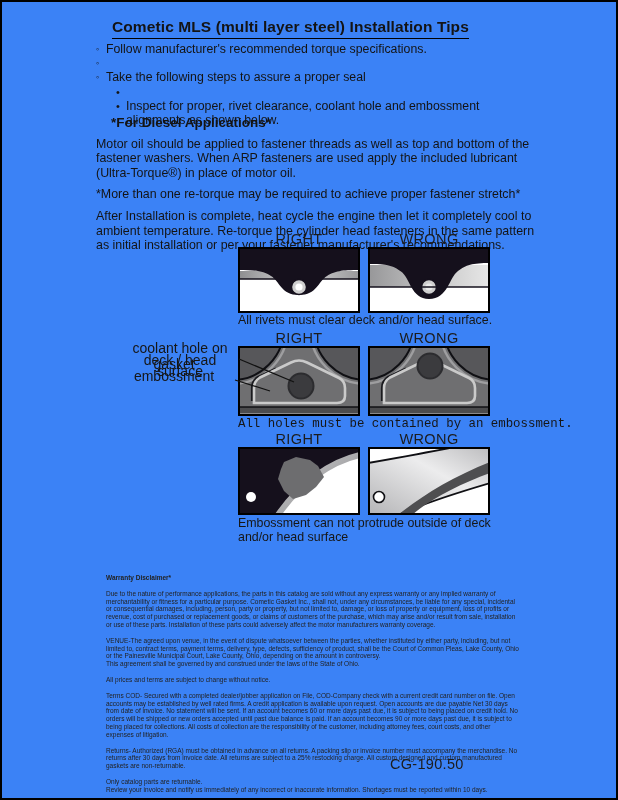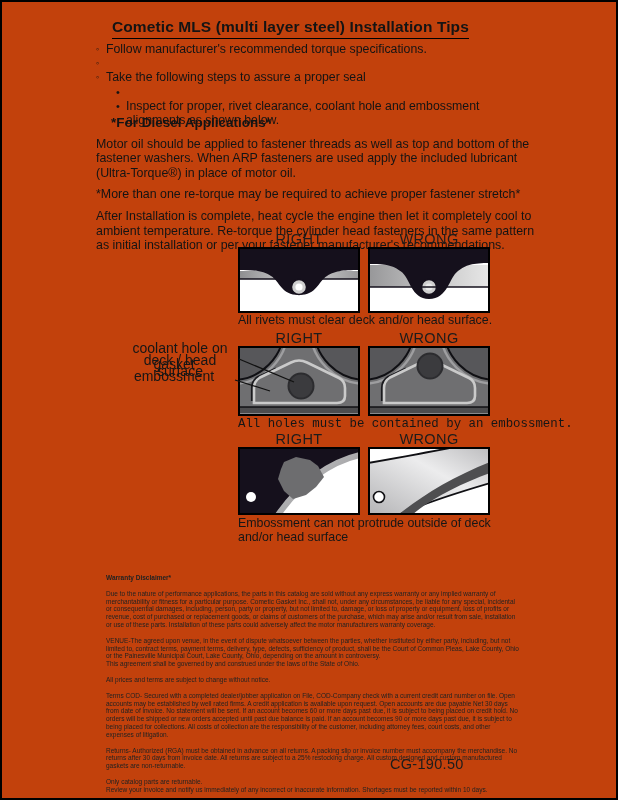--- a/index.html
+++ b/index.html
@@ -1,17 +1,17 @@
 <!DOCTYPE html>
 <html><head>
 <meta charset="utf-8">
 <style>
   html,body{margin:0;padding:0;background:#e8e8e8;}
   .sheet{
-    position:relative;width:618px;height:800px;background:#c2410c;
+    position:relative;width:618px;height:800px;background:#3b82f6;
     border:2px solid #000;box-sizing:border-box;overflow:hidden;
     font-family:"Liberation Sans", sans-serif;color:#141414;
   }
   
   .title{position:absolute;left:110px;top:16px;font-size:15.5px;font-weight:bold;
          border-bottom:1.6px solid #000;padding-bottom:2px;letter-spacing:.1px;}
   .bullets{position:absolute;left:94px;top:40px;width:442px;font-size:12.3px;line-height:14.2px;}
   .b-row{display:flex;}
   .b-marker{width:10px;flex:0 0 10px;font-size:9px;line-height:14.2px;}
   .sb-row{display:flex;padding-left:20px;}

